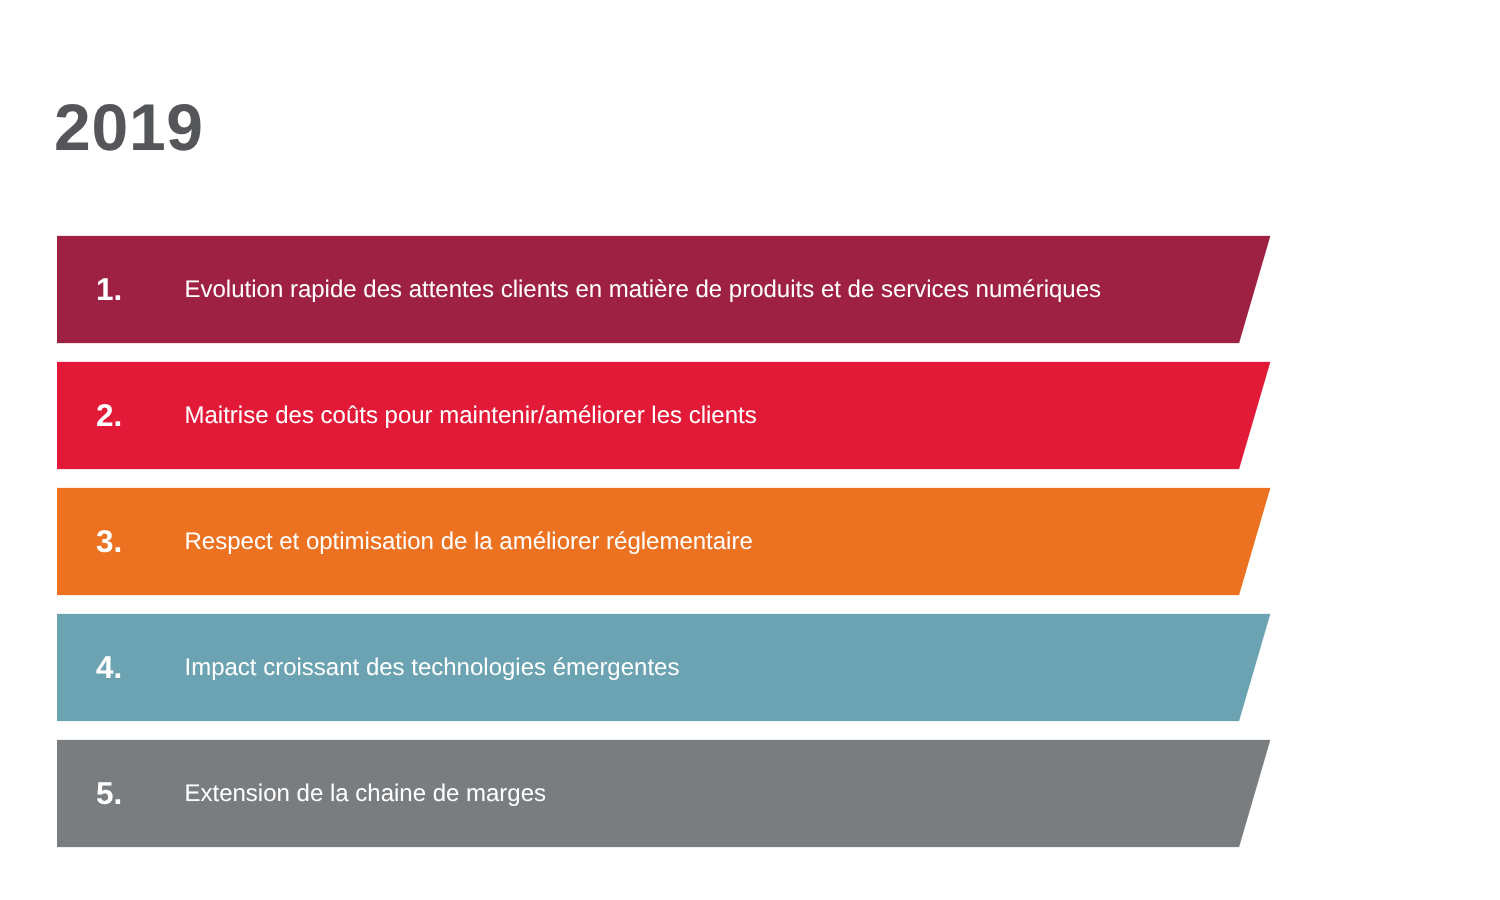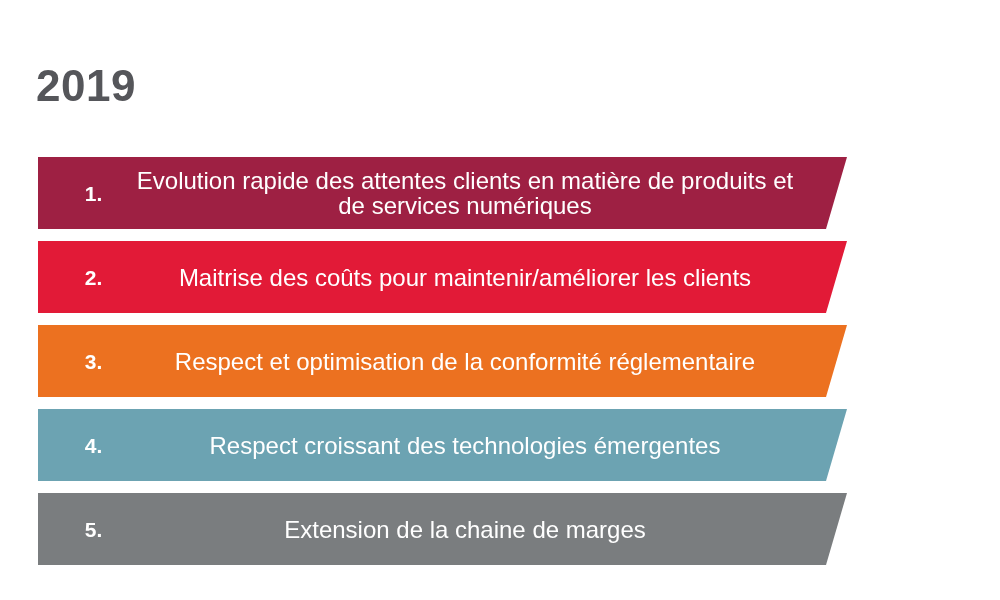--- a/index.html
+++ b/index.html
@@ -7,21 +7,20 @@
     padding: 0;
     background: #ffffff;
     font-family: "Liberation Sans", sans-serif;
   }
   .slide {
     position: relative;
     width: 1000px;
     height: 576px;
     background: #ffffff;
     overflow: hidden;
-    text-align: center;
   }
   .title {
     position: absolute;
     top: 64px;
     left: 36px;
     margin: 0;
     font-size: 44px;
     font-weight: bold;
     letter-spacing: 0.5px;
     color: #55565A;
@@ -46,21 +45,21 @@
   .bar .num {
     flex: 0 0 85px;
     box-sizing: border-box;
     padding-left: 26px;
     font-size: 21px;
     font-weight: bold;
     line-height: 1;
   }
   .bar .label {
     flex: 1 1 auto;
-    font-size: 24px;
+    font-size: 16px;
     line-height: 25px;
     padding-right: 40px;
   }
 </style>
 </head>
 <body>
 
 <div class="slide">
 
   <h1 class="title" style="color: rgb(85, 86, 90);">2019</h1>
@@ -72,26 +71,26 @@
       <span class="label">Evolution rapide des attentes clients en matière de produits et de services numériques</span>
     </div>
 
     <div class="bar" style="background-color: rgb(226, 26, 55);">
       <span class="num">2.</span>
       <span class="label">Maitrise des coûts pour maintenir/améliorer les clients</span>
     </div>
 
     <div class="bar" style="background-color: rgb(236, 113, 32);">
       <span class="num">3.</span>
-      <span class="label">Respect et optimisation de la conformité réglementaire</span>
+      <span class="label">Respect et optimisation de la améliorer réglementaire</span>
     </div>
 
     <div class="bar" style="background-color: rgb(108, 163, 178);">
       <span class="num">4.</span>
-      <span class="label">Respect croissant des technologies émergentes</span>
+      <span class="label">Impact croissant des technologies émergentes</span>
     </div>
 
     <div class="bar" style="background-color: rgb(122, 125, 127);">
       <span class="num">5.</span>
       <span class="label">Extension de la chaine de marges</span>
     </div>
 
   </div>
 </div>
 

